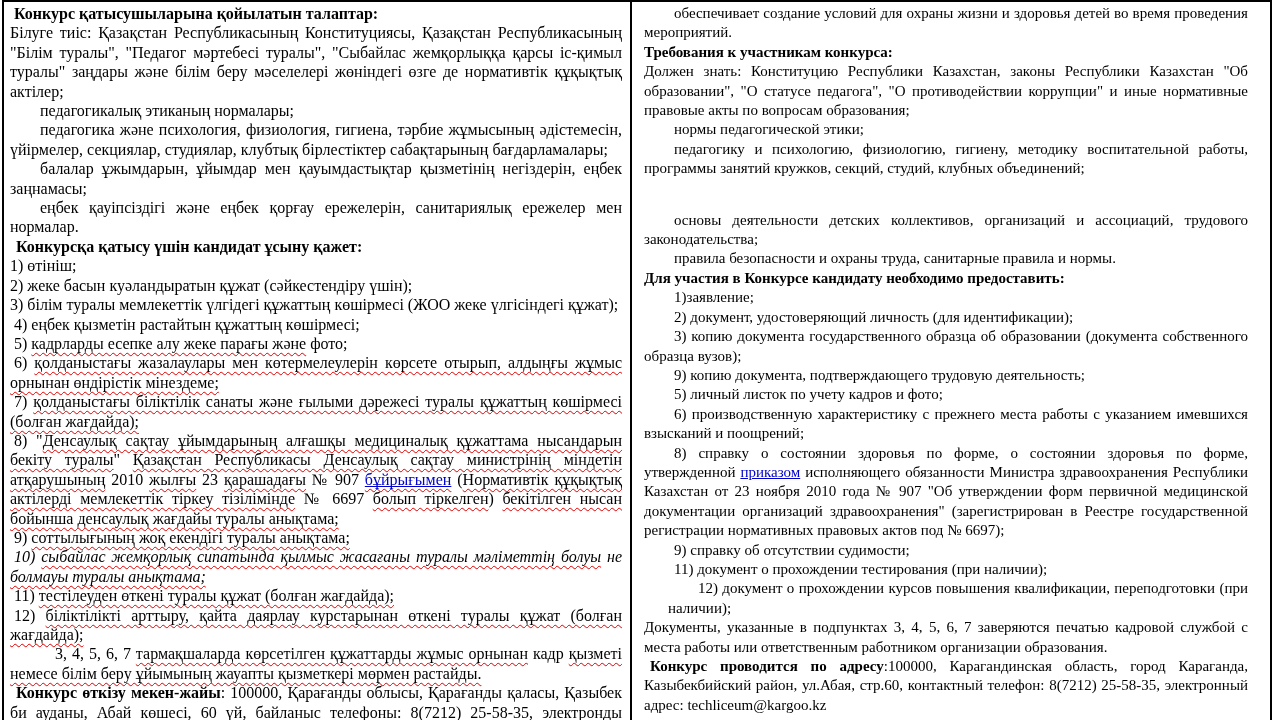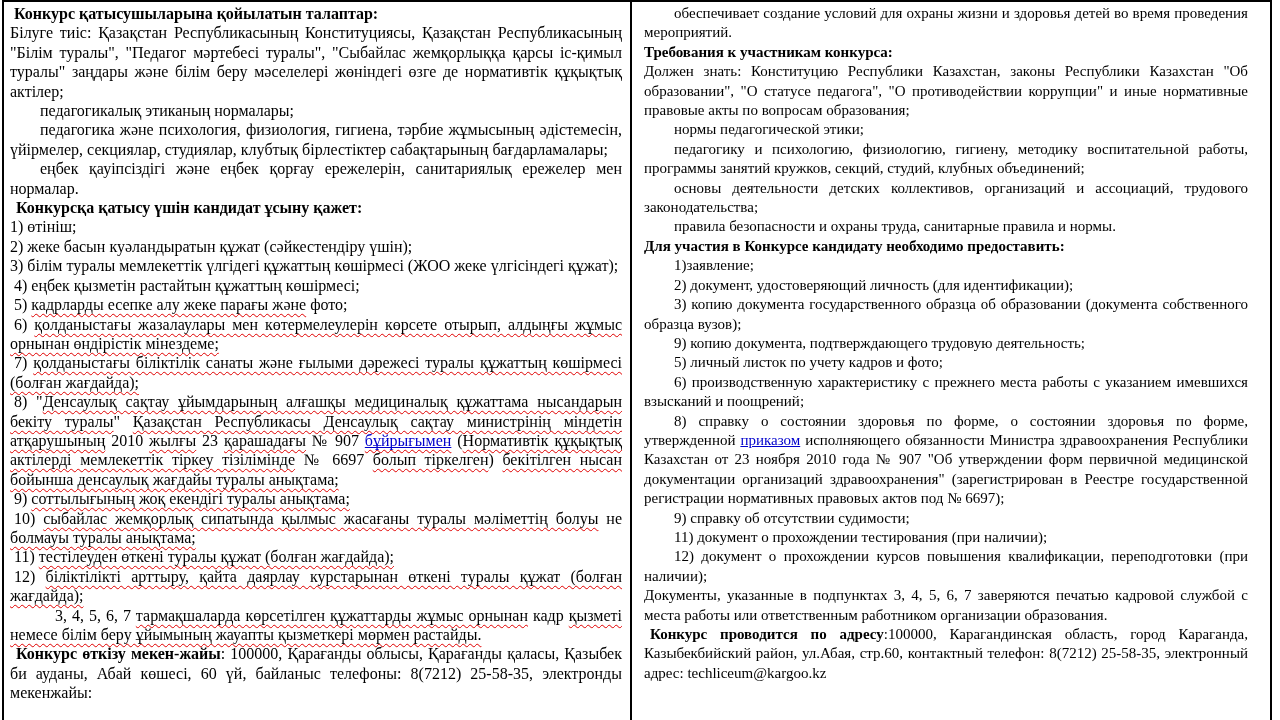--- a/index.html
+++ b/index.html
@@ -37,52 +37,53 @@
 </style>
 </head>
 <body>
 
 <div class="doc">
   <div class="cell left" id="col-0">
       <div class="para" style="text-indent: 4px;"><span class="b">Конкурс қатысушыларына қойылатын талаптар:</span></div>
       <div class="para"><span>Білуге тиіс: Қазақстан Республикасының Конституциясы, Қазақстан Республикасының "Білім туралы", "Педагог мәртебесі туралы", "Сыбайлас жемқорлыққа қарсы іс-қимыл туралы" заңдары және білім беру мәселелері жөніндегі өзге де нормативтік құқықтық актілер;</span></div>
       <div class="para" style="text-indent: 30px;"><span>педагогикалық этиканың нормалары;</span></div>
       <div class="para" style="text-indent: 30px;"><span>педагогика және психология, физиология, гигиена, тәрбие жұмысының әдістемесін, үйірмелер, секциялар, студиялар, клубтық бірлестіктер сабақтарының бағдарламалары;</span></div>
+      <div class="para" style="text-indent: 30px;"><span>балалар ұжымдарын, ұйымдар мен қауымдастықтар қызметінің негіздерін, еңбек заңнамасы;</span></div>
       <div class="para" style="text-indent: 30px;"><span>еңбек қауіпсіздігі және еңбек қорғау ережелерін, санитариялық ережелер мен нормалар.</span></div>
       <div class="para" style="text-indent: 6px;"><span class="b">Конкурсқа қатысу үшін кандидат ұсыну қажет:</span></div>
       <div class="para"><span>1) өтініш;</span></div>
       <div class="para"><span>2) жеке басын куәландыратын құжат (сәйкестендіру үшін);</span></div>
       <div class="para"><span>3) білім туралы мемлекеттік үлгідегі құжаттың көшірмесі (ЖОО жеке үлгісіндегі құжат);</span></div>
       <div class="para" style="text-indent: 4px;"><span>4) еңбек қызметін растайтын құжаттың көшірмесі;</span></div>
       <div class="para" style="text-indent: 4px;"><span>5) </span><span class="w">кадрларды есепке алу жеке парағы және</span><span> фото;</span></div>
       <div class="para" style="text-indent: 4px;"><span>6) </span><span class="w">қолданыстағы жазалаулары мен көтермелеулерін көрсете отырып, алдыңғы жұмыс орнынан өндірістік мінездеме;</span></div>
       <div class="para" style="text-indent: 4px;"><span>7) </span><span class="w">қолданыстағы біліктілік санаты және ғылыми дәрежесі туралы құжаттың көшірмесі (болған жағдайда);</span></div>
       <div class="para" style="text-indent: 4px;"><span>8) "</span><span class="w">Денсаулық сақтау ұйымдарының алғашқы медициналық құжаттама нысандарын бекіту туралы</span><span>" </span><span class="w">Қазақстан Республикасы Денсаулық сақтау министрінің міндетін атқарушының</span><span> 2010 </span><span class="w">жылғы</span><span> 23 </span><span class="w">қарашадағы</span><span> № 907 </span><a class="doc-link" href="#"><span class="w">бұйрығымен</span></a><span> (</span><span class="w">Нормативтік құқықтық актілерді мемлекеттік тіркеу тізілімінде</span><span> № 6697 </span><span class="w">болып тіркелген</span><span>) </span><span class="w">бекітілген нысан бойынша денсаулық жағдайы туралы анықтама;</span></div>
       <div class="para" style="text-indent: 4px;"><span>9) </span><span class="w">соттылығының жоқ екендігі туралы анықтама;</span></div>
-      <div class="para" style="text-indent: 4px;"><span>10) </span><span class="w">сыбайлас жемқорлық сипатында қылмыс жасағаны туралы мәліметтің болуы</span><span> не </span><span class="w">болмауы туралы анықтама;</span></div>
+      <div class="para" style="text-indent: 4px; font-style: italic;"><span>10) </span><span class="w">сыбайлас жемқорлық сипатында қылмыс жасағаны туралы мәліметтің болуы</span><span> не </span><span class="w">болмауы туралы анықтама;</span></div>
       <div class="para" style="text-indent: 4px;"><span>11) </span><span class="w">тестілеуден өткені туралы құжат (болған жағдайда);</span></div>
       <div class="para" style="text-indent: 4px;"><span>12) </span><span class="w">біліктілікті арттыру, қайта даярлау курстарынан өткені туралы құжат (болған жағдайда);</span></div>
       <div class="para" style="text-indent: 45px;"><span>3, 4, 5, 6, 7 </span><span class="w">тармақшаларда көрсетілген құжаттарды жұмыс орнынан</span><span> кадр </span><span class="w">қызметі немесе білім беру ұйымының жауапты қызметкері мөрмен растайды.</span></div>
       <div class="para" style="text-indent: 6px;"><span class="b">Конкурс өткізу мекен-жайы</span><span>: 100000, Қарағанды облысы, Қарағанды  қаласы, Қазыбек би ауданы, Абай көшесі, 60 үй, байланыс телефоны: 8(7212) 25-58-35, электронды мекенжайы: </span></div>
     </div>
   <div class="cell right" id="col-1">
       <div class="para" style="text-indent: 30px;"><span>обеспечивает создание условий для охраны жизни и здоровья детей во время проведения мероприятий.</span></div>
       <div class="para"><span class="b">Требования к участникам конкурса:</span></div>
       <div class="para"><span>Должен знать: Конституцию Республики Казахстан, законы Республики Казахстан "Об образовании", "О статусе педагога", "О противодействии коррупции" и иные нормативные правовые акты по вопросам образования;</span></div>
       <div class="para" style="text-indent: 30px;"><span>нормы педагогической этики;</span></div>
       <div class="para" style="text-indent: 30px;"><span>педагогику и психологию, физиологию, гигиену, методику воспитательной работы, программы занятий кружков, секций, студий, клубных объединений;</span></div>
-      <div class="para" style="text-indent: 30px;"><span>основы деятельности детских коллективов, организаций и ассоциаций, трудового законодательства;</span></div>
+      <div class="para" style="text-indent: 30px; margin-top: 32px;"><span>основы деятельности детских коллективов, организаций и ассоциаций, трудового законодательства;</span></div>
       <div class="para" style="text-indent: 30px;"><span>правила безопасности и охраны труда, санитарные правила и нормы.</span></div>
       <div class="para"><span class="b">Для участия в Конкурсе кандидату необходимо предоставить:</span></div>
       <div class="para" style="text-indent: 30px;"><span>1)заявление;</span></div>
       <div class="para" style="text-indent: 30px;"><span>2) документ, удостоверяющий личность (для идентификации);</span></div>
       <div class="para" style="text-indent: 30px;"><span>3) копию документа государственного образца об образовании (документа собственного образца вузов);</span></div>
       <div class="para" style="text-indent: 30px;"><span>9) копию документа, подтверждающего трудовую деятельность;</span></div>
       <div class="para" style="text-indent: 30px;"><span>5) личный листок по учету кадров и фото;</span></div>
       <div class="para" style="text-indent: 30px;"><span>6) производственную характеристику с прежнего места работы с указанием имевшихся взысканий и поощрений;</span></div>
       <div class="para" style="text-indent: 30px;"><span>8) справку о состоянии здоровья по форме, о состоянии здоровья по форме, утвержденной </span><a class="doc-link" href="#">приказом</a><span> исполняющего обязанности Министра здравоохранения Республики Казахстан от 23 ноября 2010 года № 907 "Об утверждении форм первичной медицинской документации организаций здравоохранения" (зарегистрирован в Реестре государственной регистрации нормативных правовых актов под № 6697);</span></div>
       <div class="para" style="text-indent: 30px;"><span>9) справку об отсутствии судимости;</span></div>
       <div class="para" style="text-indent: 30px;"><span>11) документ о прохождении тестирования (при наличии);</span></div>
-      <div class="para" style="text-indent: 30px;"><span>12) документ о прохождении курсов повышения квалификации, переподготовки (при наличии);</span></div>
+      <div class="para" style="text-indent: 30px; margin-left: 24px;"><span>12) документ о прохождении курсов повышения квалификации, переподготовки (при наличии);</span></div>
       <div class="para"><span>Документы, указанные в подпунктах 3, 4, 5, 6, 7 заверяются печатью кадровой службой с места работы или ответственным работником организации образования.</span></div>
       <div class="para" style="text-indent: 6px;"><span class="b">Конкурс проводится по адресу</span><span>:100000, Карагандинская область, город Караганда, Казыбекбийский район, ул.Абая, стр.60, контактный телефон: 8(7212) 25-58-35, электронный адрес: techliceum@kargoo.kz</span></div>
     </div>
 </div>
 
 </body></html>

